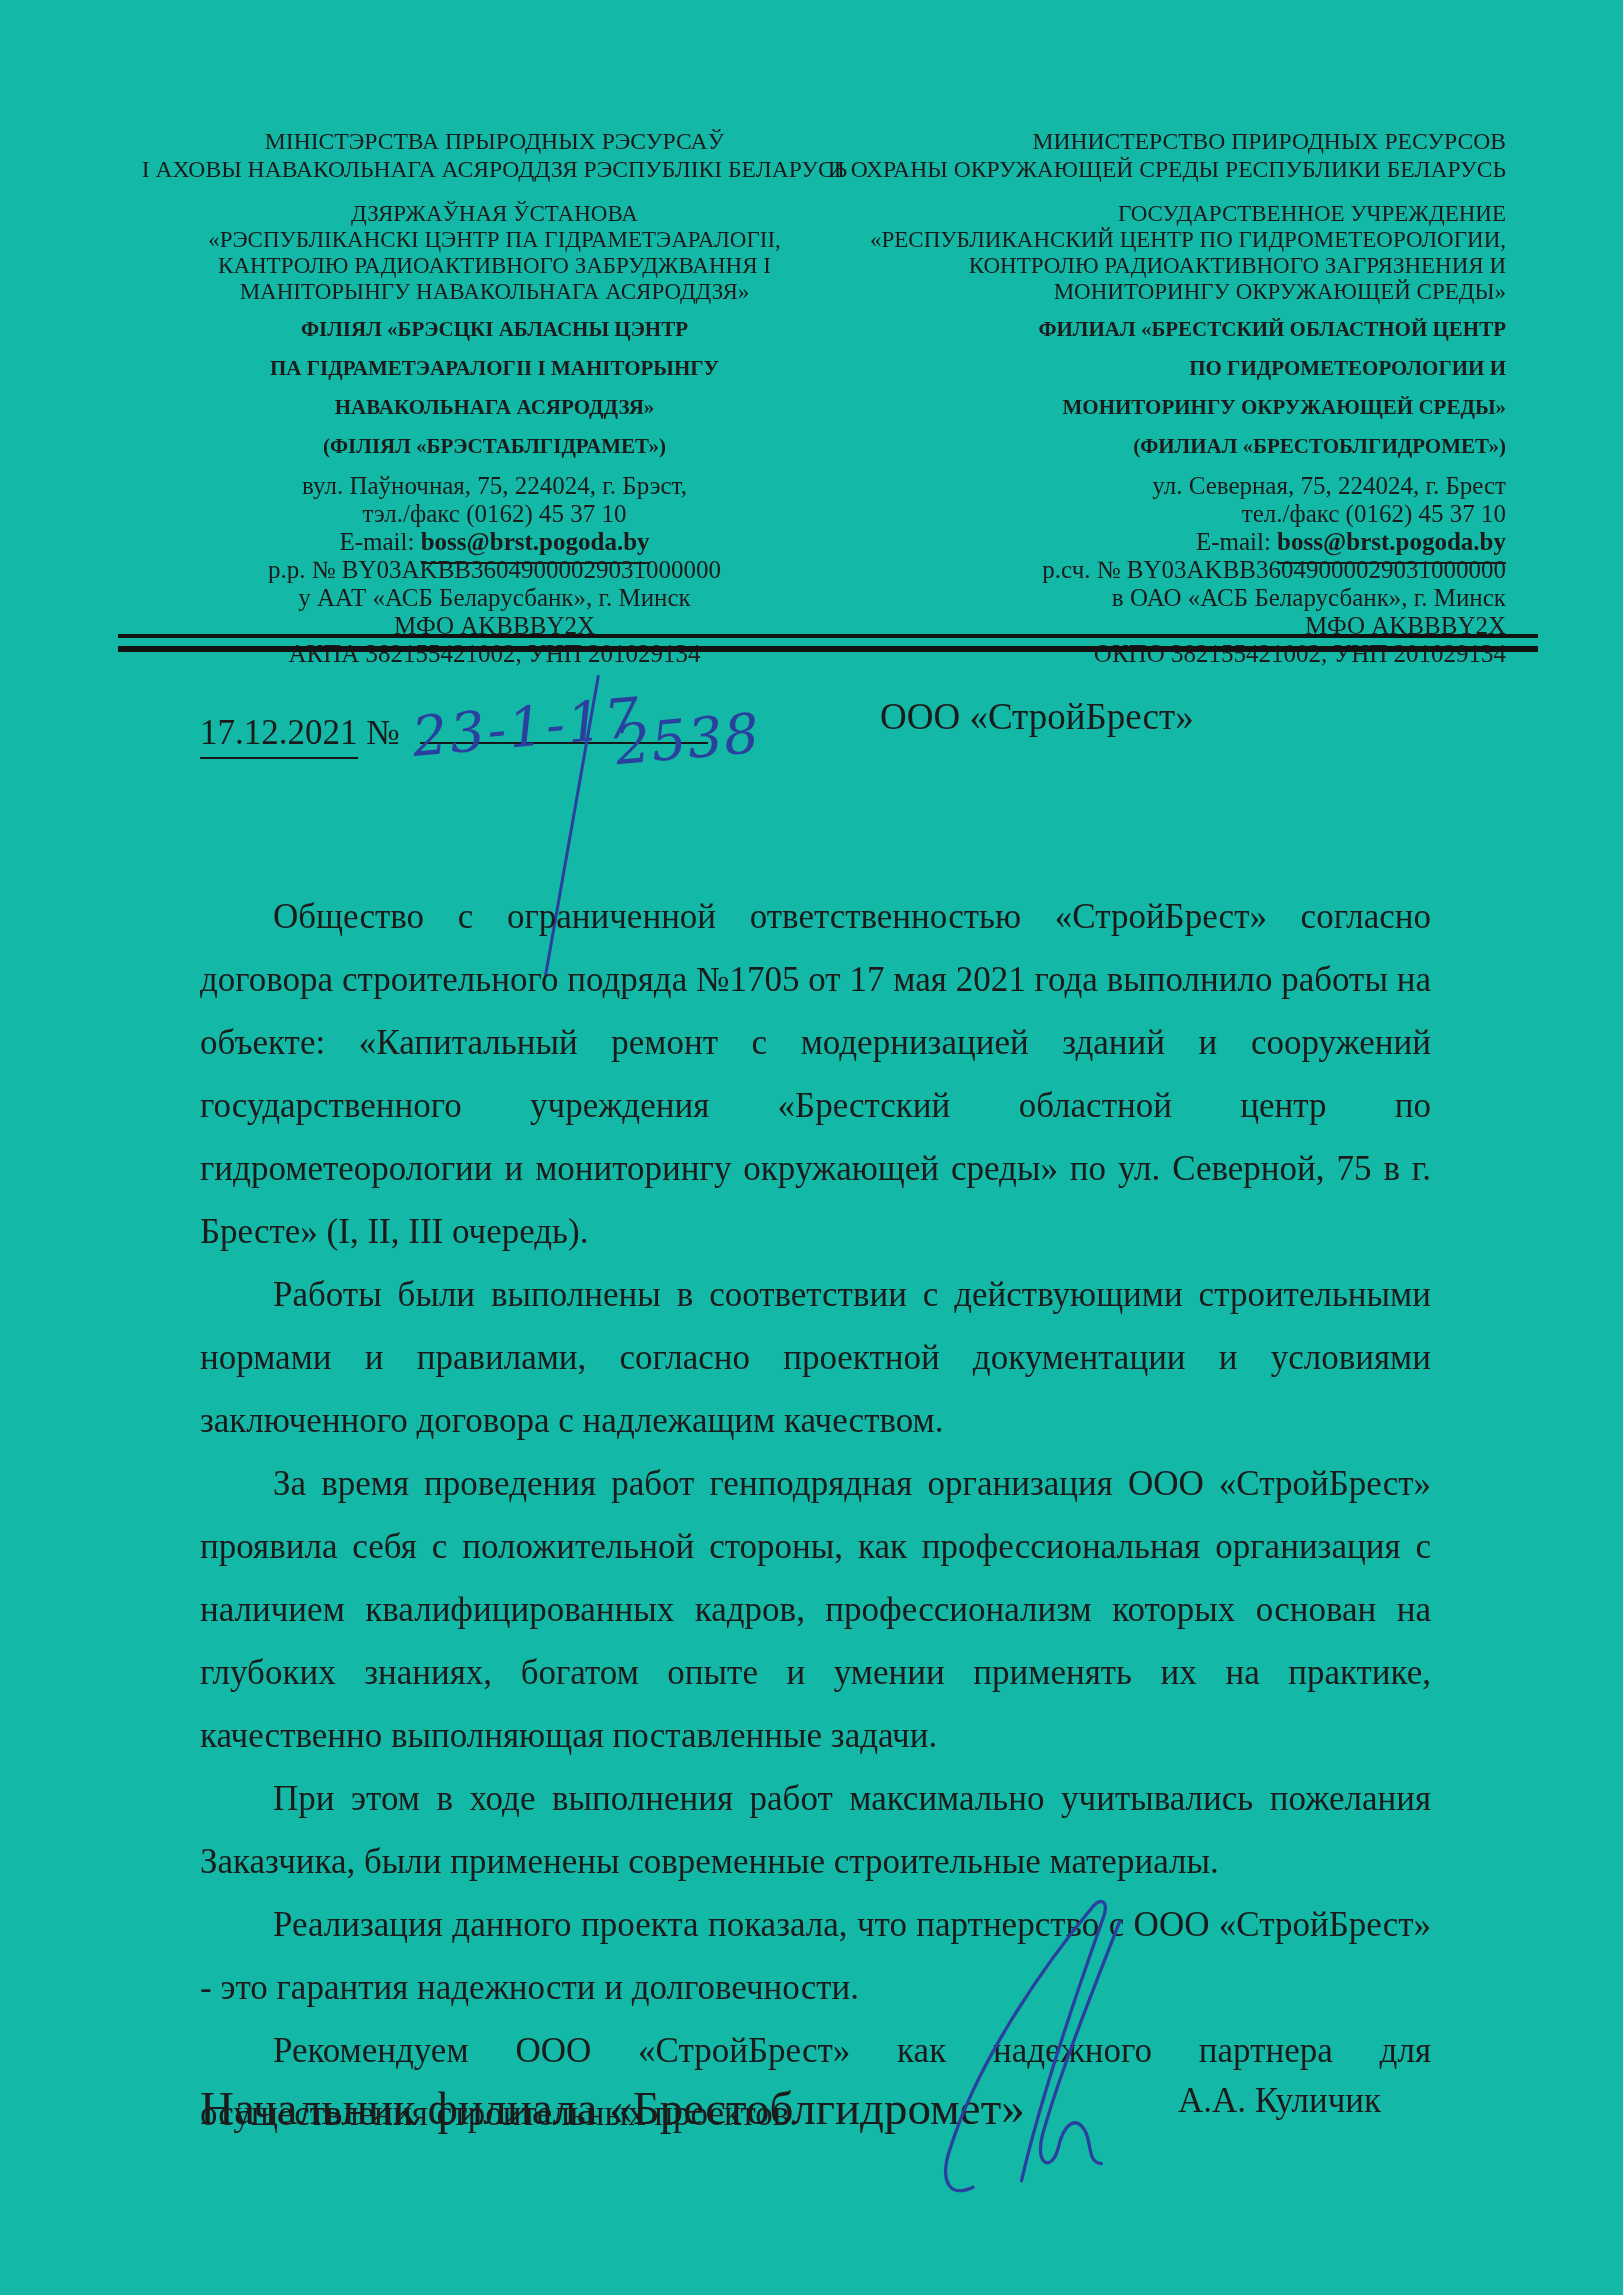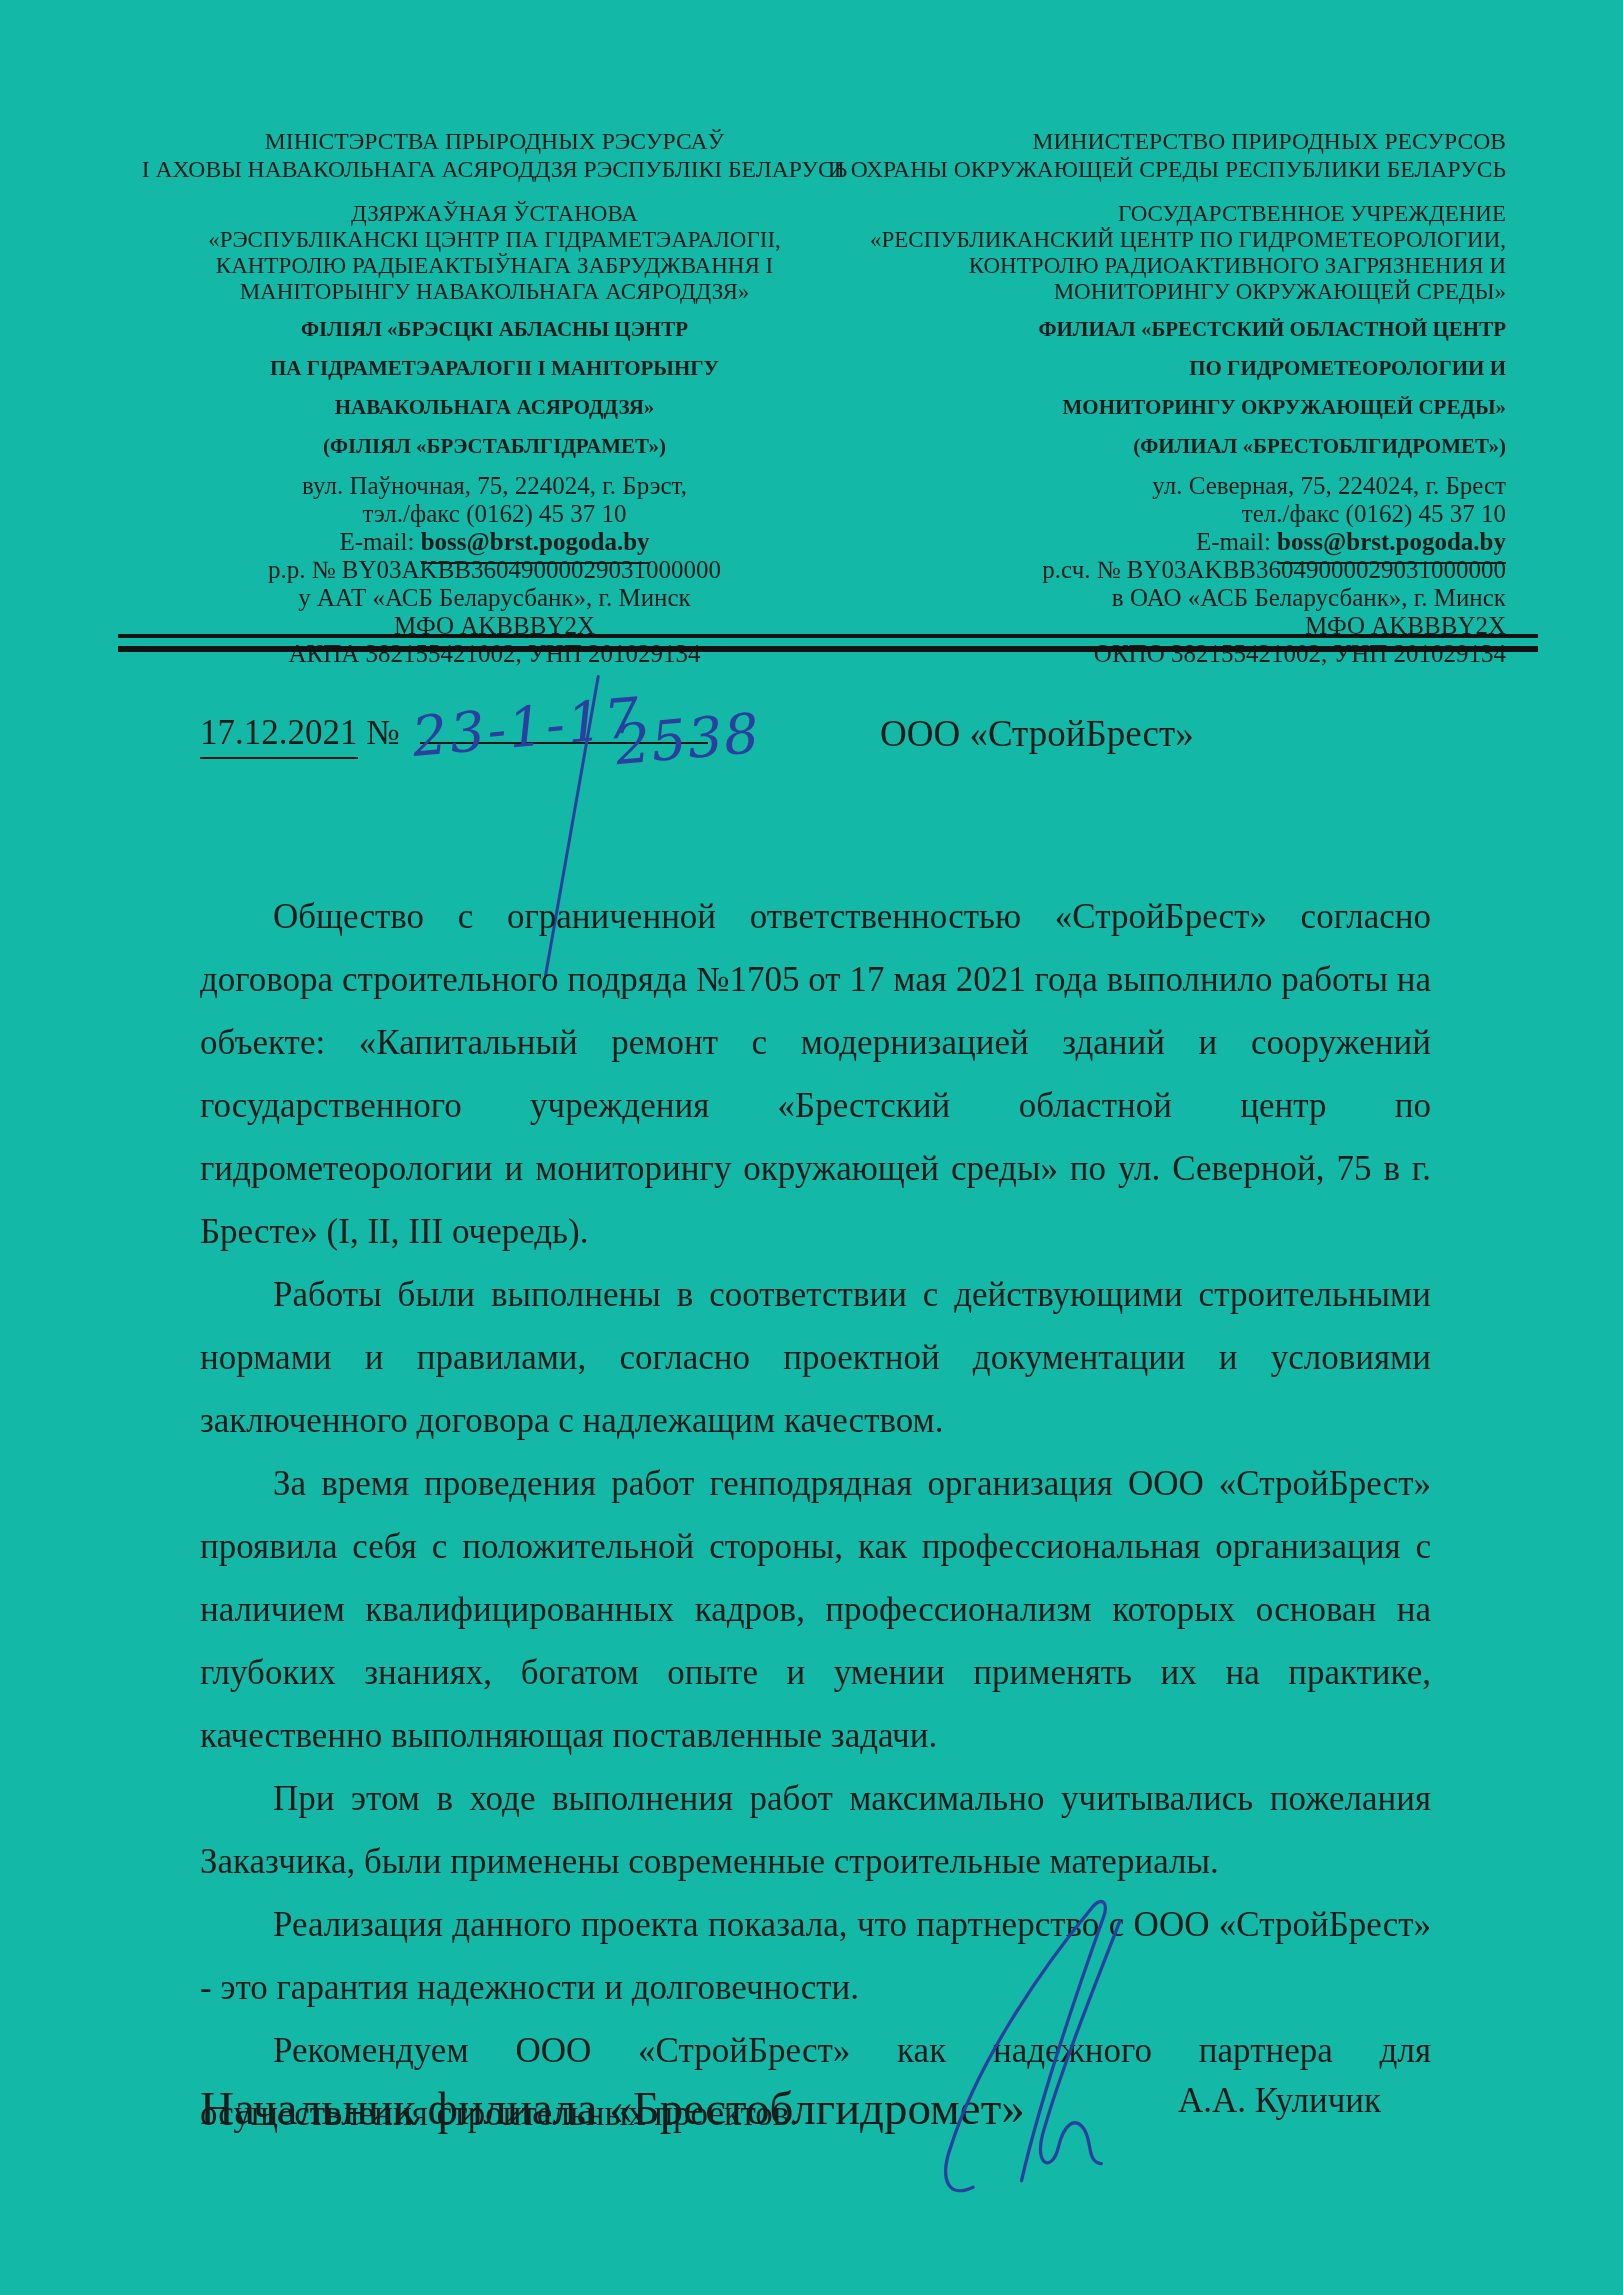--- a/index.html
+++ b/index.html
@@ -23,21 +23,21 @@
   .rule-top{top:634px;height:3.9px;}
   .rule-bottom{top:646px;height:5.9px;}
   
   .ref-line1{position:absolute;left:200px;top:707px;font-size:35px;}
   .ref-line2{position:absolute;left:200px;top:763px;font-size:35px;}
   .u-date{border-bottom:2.6px solid #161616;padding-bottom:5.2px;}
   .blank{display:inline-block;border-bottom:2.6px solid #161616;height:1em;vertical-align:baseline;}
   .blank-num{width:288px;margin-left:11.8px;}
   .blank-na{width:141px;margin-left:11.8px;margin-right:15.7px;}
   .blank-ot{width:180px;margin-left:11.8px;}
-  .recipient{position:absolute;left:880px;top:712px;font-size:37px;}
+  .recipient{position:absolute;left:880px;top:695px;font-size:37px;}
   
   .hw{position:absolute;font-style:italic;font-size:55px;font-family:"DejaVu Serif",serif;transform:rotate(-5deg);}
   .hw-1{left:412px;top:695px;letter-spacing:2.6px;}
   .hw-2{left:615px;top:707px;letter-spacing:1.3px;}
   .pen-slash{position:absolute;left:597px;top:675px;width:2.6px;height:306px;border-radius:2px;transform:rotate(10deg);transform-origin:top center;}
   
   .body-text{position:absolute;left:200px;top:885px;width:1231px;font-size:35px;line-height:63px;text-align:justify;}
   .body-text p{margin:0;text-indent:73px;}
   
   .sig-title{position:absolute;left:200px;top:2081px;font-size:47px;}
@@ -47,21 +47,21 @@
 </head>
 <body>
 
 <div class="page">
 
   <div class="lh-col lh-col-left">
     <div class="lh-ministry">МІНІСТЭРСТВА ПРЫРОДНЫХ РЭСУРСАЎ
 І АХОВЫ НАВАКОЛЬНАГА АСЯРОДДЗЯ РЭСПУБЛІКІ БЕЛАРУСЬ</div>
     <div class="lh-institution">ДЗЯРЖАЎНАЯ ЎСТАНОВА
 «РЭСПУБЛІКАНСКІ ЦЭНТР ПА ГІДРАМЕТЭАРАЛОГІІ,
-КАНТРОЛЮ РАДЫЕАКТЫЎНАГА ЗАБРУДЖВАННЯ І
+КАНТРОЛЮ РАДИОАКТИВНОГО ЗАБРУДЖВАННЯ І
 МАНІТОРЫНГУ НАВАКОЛЬНАГА АСЯРОДДЗЯ»</div>
     <div class="lh-branch">ФІЛІЯЛ «БРЭСЦКІ АБЛАСНЫ ЦЭНТР
 ПА ГІДРАМЕТЭАРАЛОГІІ І МАНІТОРЫНГУ
 НАВАКОЛЬНАГА АСЯРОДДЗЯ»
 (ФІЛІЯЛ «БРЭСТАБЛГІДРАМЕТ»)</div>
     <div class="lh-address">вул. Паўночная, 75, 224024, г. Брэст,
 тэл./факс (0162) 45 37 10</div>
     <div class="lh-email-line"><span>E-mail: </span><span class="lh-email">boss@brst.pogoda.by</span></div>
     <div class="lh-address">р.р. № BY03AKBB36049000029031000000
 у ААТ «АСБ Беларусбанк», г. Минск

